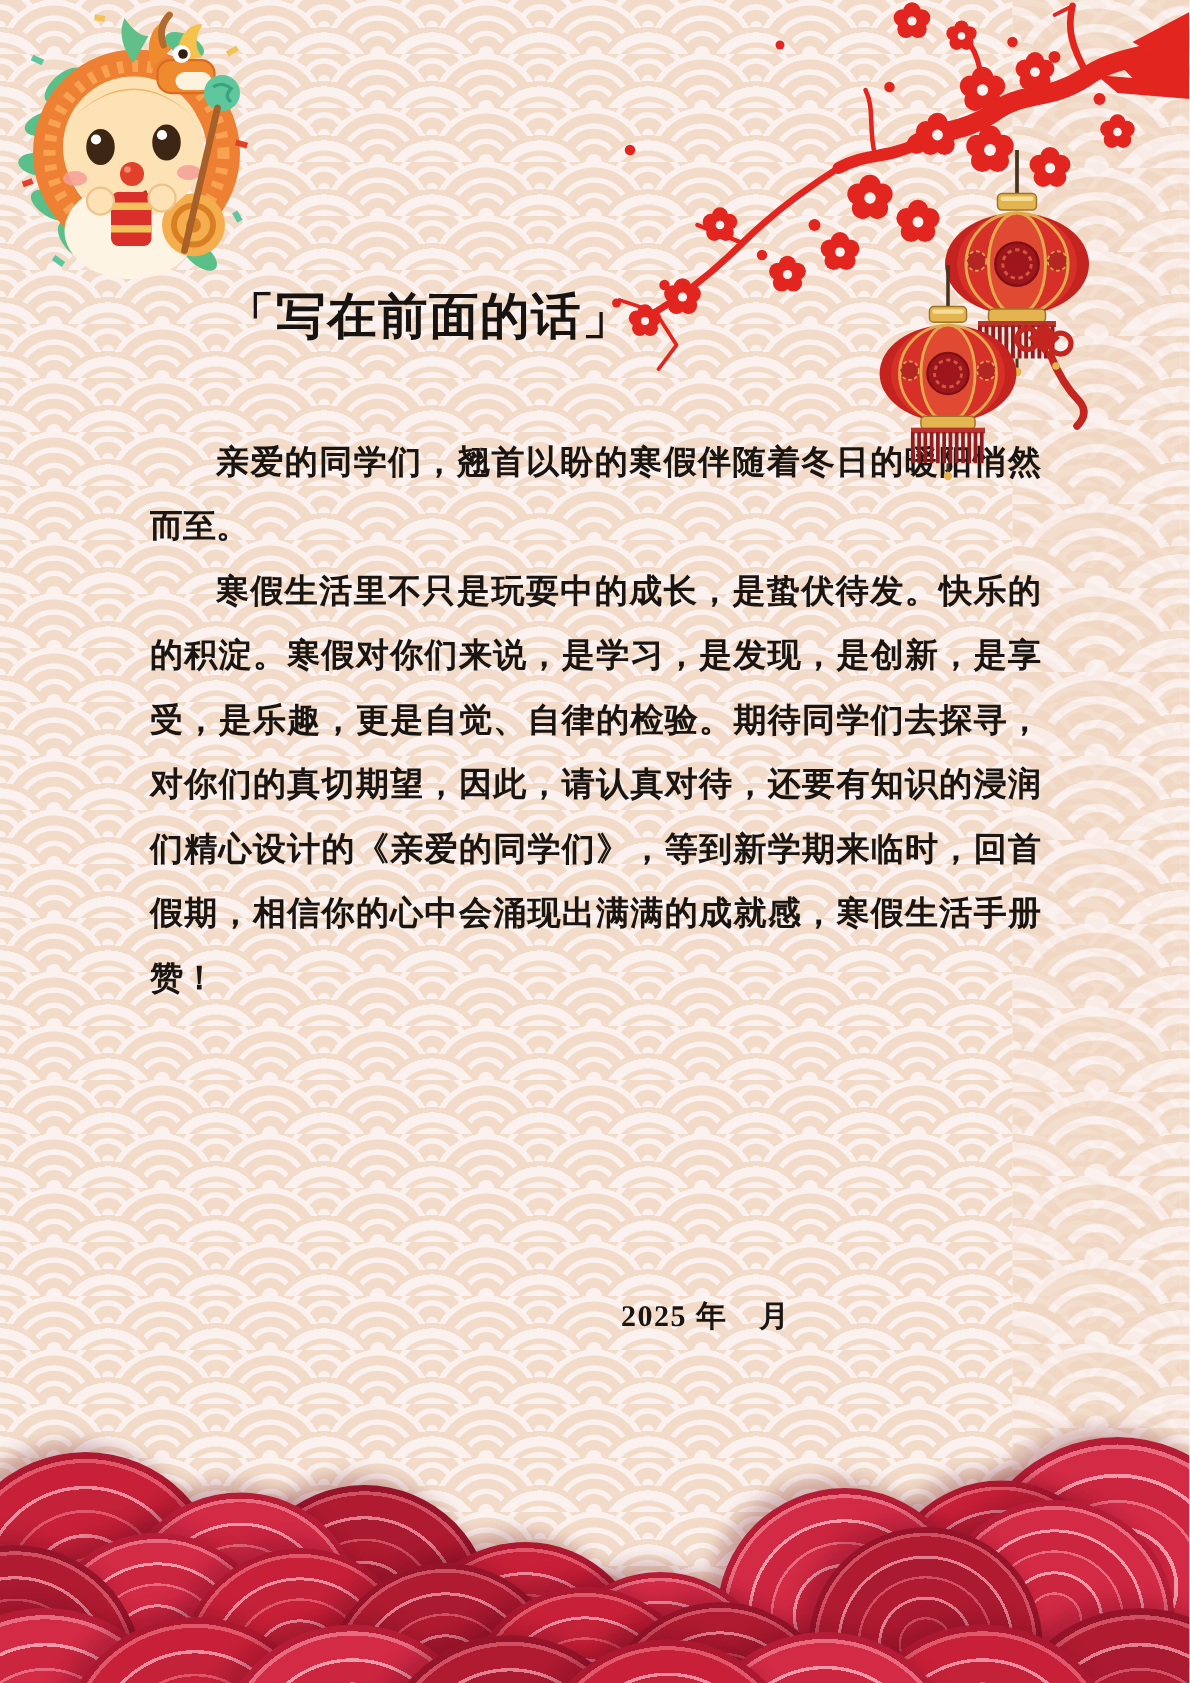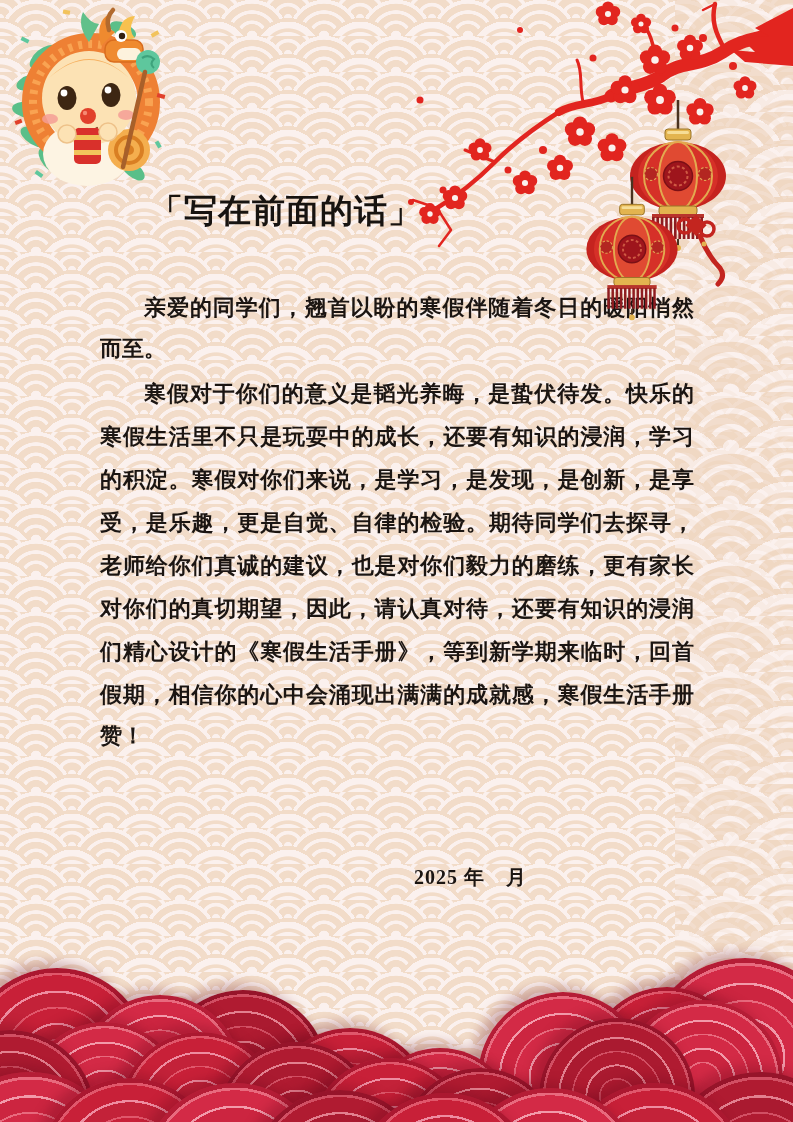--- a/index.html
+++ b/index.html
@@ -29,21 +29,21 @@
   .dragon{position:absolute;left:5px;top:2px;width:170px;height:195px;z-index:3;}
   .plum{position:absolute;left:393px;top:0;width:400px;height:330px;z-index:3;}
   .title{
     position:absolute;left:150px;top:189px;margin:0;z-index:2;
     font-size:33px;font-weight:800;color:#171310;letter-spacing:1px;white-space:nowrap;
   }
   .letter{position:absolute;left:100px;top:286px;width:594px;z-index:2;
     font-size:22px;font-weight:600;color:#1b1512;}
   .tline{height:43px;line-height:43px;text-align:justify;text-align-last:justify;white-space:nowrap;}
   .tline.first{text-indent:2em;}
-  .tline.plast{text-align-last:left;font-family:Liberation Mono, monospace;}
+  .tline.plast{text-align-last:left;}
   .date{position:absolute;left:414px;top:864px;z-index:2;
     font-size:20px;font-weight:700;color:#1b1512;letter-spacing:1px;white-space:nowrap;}
   .clouds{position:absolute;left:0;top:0;width:100%;height:100%;z-index:4;pointer-events:none;}
   .scallop{position:absolute;border-radius:50%;box-shadow:-8px -6px 12px rgba(96,8,24,.28);}
   .scallop.v0{background:radial-gradient(circle closest-side,#c82038 0 21%,#e0576b 21% 23%,#c32239 23% 38%,#ee8ca0 38% 40.5%,#c82038 40.5% 56%,#e0576b 56% 58%,#c32239 58% 73%,#ee8ca0 73% 75.5%,#c82038 75.5% 92%,#e0576b 92% 95%,#ab1830 95% 100%);}
   .scallop.v1{background:radial-gradient(circle closest-side,#d32a46 0 21%,#e86a7e 21% 23%,#cc2540 23% 38%,#f29aaa 38% 40.5%,#d32a46 40.5% 56%,#e86a7e 56% 58%,#cc2540 58% 73%,#f29aaa 73% 75.5%,#d32a46 75.5% 92%,#e86a7e 92% 95%,#b51d36 95% 100%);}
   .scallop.v2{background:radial-gradient(circle closest-side,#b01b31 0 21%,#d14f63 21% 23%,#aa1a30 23% 38%,#e2808f 38% 40.5%,#b01b31 40.5% 56%,#d14f63 56% 58%,#aa1a30 58% 73%,#e2808f 73% 75.5%,#b01b31 75.5% 92%,#d14f63 92% 95%,#96142a 95% 100%);}
 </style>
 </head>
 <body>
@@ -107,27 +107,25 @@
       <rect x="150" y="140" width="7" height="4" fill="#5ec79d" transform="rotate(60 153 142)"></rect>
       <rect x="58" y="8" width="7" height="4" fill="#f2c35c" transform="rotate(10 61 10)"></rect>
     </g>
   </svg>
 
   <h1 class="title">「写在前面的话」</h1>
 
   <div class="letter" id="letter-body">
       <div class="tline first">亲爱的同学们，翘首以盼的寒假伴随着冬日的暖阳悄然</div>
       <div class="tline plast">而至。</div>
-      <div class="tline first">寒假对于你们的意义是韬光养晦，是蛰伏待发。快乐的</div>
-      <div class="tline">寒假生活里不只是玩耍中的成长，还要有知识的浸润，学习</div>
+      <div class="tline first">寒假生活里不只是玩耍中的成长，是蛰伏待发。快乐的</div>
       <div class="tline">的积淀。寒假对你们来说，是学习，是发现，是创新，是享</div>
       <div class="tline">受，是乐趣，更是自觉、自律的检验。期待同学们去探寻，</div>
-      <div class="tline">老师给你们真诚的建议，也是对你们毅力的磨练，更有家长</div>
       <div class="tline">对你们的真切期望，因此，请认真对待，还要有知识的浸润</div>
-      <div class="tline">们精心设计的《寒假生活手册》，等到新学期来临时，回首</div>
+      <div class="tline">们精心设计的《亲爱的同学们》，等到新学期来临时，回首</div>
       <div class="tline">假期，相信你的心中会涌现出满满的成就感，寒假生活手册</div>
       <div class="tline plast">赞！</div>
     </div>
 
   <div class="date">2025 年　月</div>
 
   <svg class="plum" viewBox="0 0 400 330">
     <g fill="none" stroke="#e2251f" stroke-linecap="round">
       <path d="M400,26 C372,40 352,36 330,52 C305,68 288,60 268,76 C250,88 234,86 218,96" stroke-width="13"></path>
       <path d="M400,48 C382,52 372,48 362,42" stroke-width="7"></path>

